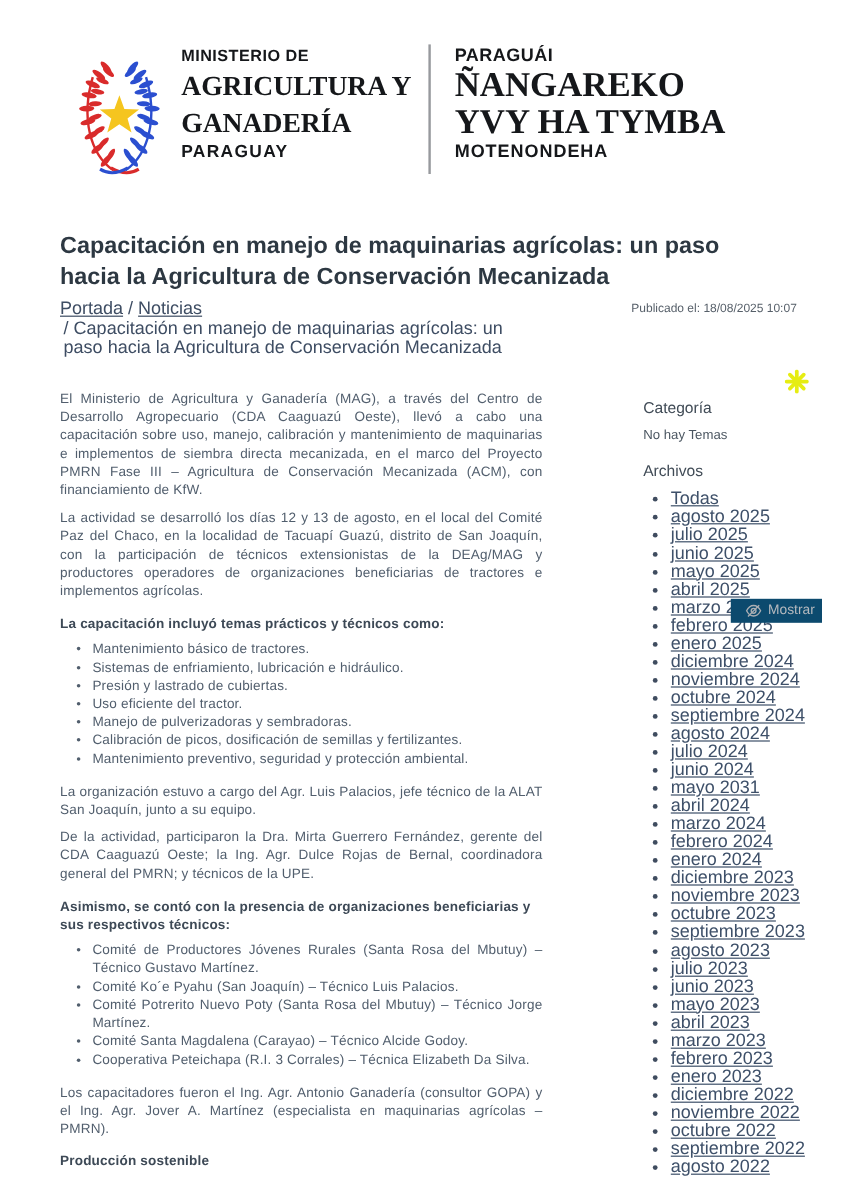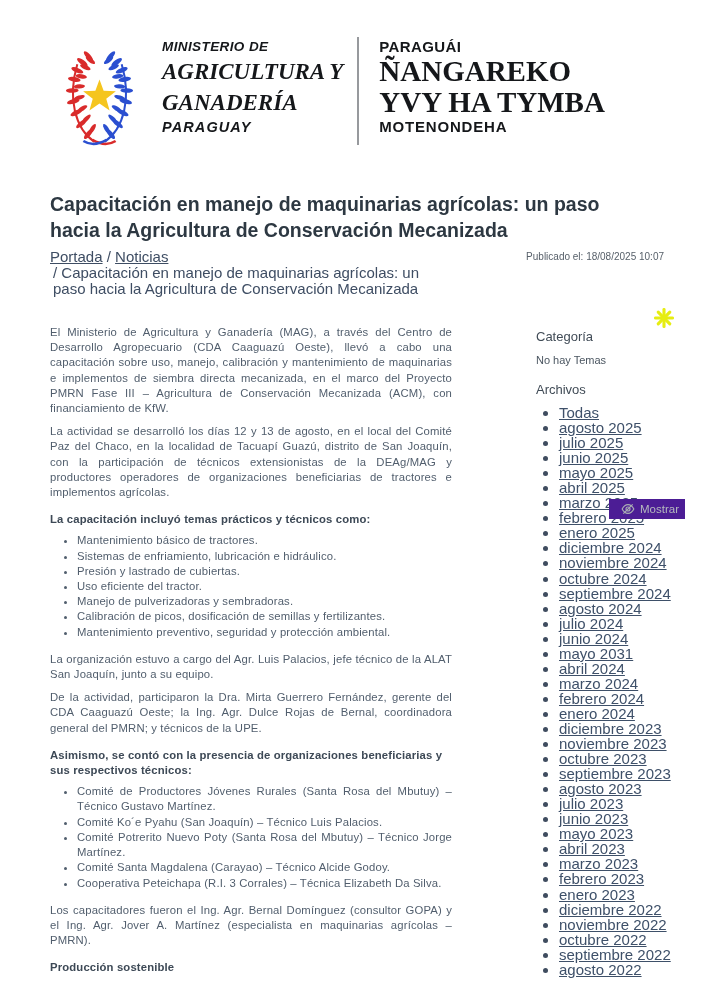--- a/index.html
+++ b/index.html
@@ -3,60 +3,60 @@
 <meta charset="utf-8">
 <style>
   html,body{margin:0;padding:0;background:#ffffff;}
   .page{position:relative;width:707px;height:1000px;background:#fff;overflow:hidden;
         font-family:"Liberation Sans",sans-serif;color:#4f5c6b;}
 
   
   header{display:flex;align-items:flex-start;padding:34px 0 0 57px;}
   .logo{flex:0 0 auto;}
   .brand{padding-top:4px;color:#15171a;}
-  .brand-left{margin-left:20px;font-style:italic;}
+  .brand-left{margin-left:9px;}
   .brand .small{font-weight:bold;font-size:13.5px;line-height:18px;letter-spacing:.4px;}
   .brand .small.bottom{font-size:14.5px;letter-spacing:1.1px;}
   .brand .serif{font-family:"Liberation Serif",serif;font-weight:bold;font-size:23px;line-height:31px;}
   .brand-right .small{font-size:15px;}
   .brand-right .small.bottom{font-size:15px;letter-spacing:.8px;}
   .brand-right .serif{font-size:29px;}
   .v-divider{width:2px;height:108px;background:#97999d;margin:3px 0 0 14px;}
   .brand-right{margin-left:20px;}
 
   
   h1{margin:40px 45px 0 50px;max-width:578px;font-size:19.5px;line-height:26px;
      font-weight:bold;color:#2d3842;}
   .meta-row{display:flex;justify-content:space-between;align-items:flex-start;margin:6px 43px 0 50px;}
   .breadcrumb{width:372px;font-size:15px;line-height:16px;color:#3e4d63;}
   .breadcrumb a{color:#3e4d63;text-decoration:underline;cursor:pointer;}
   .bc-current{margin-left:3px;}
   .published{font-size:10px;color:#565f69;padding-top:2px;white-space:nowrap;}
 
   
-  .content-row{display:flex;margin:28px 0 0 50px;}
+  .content-row{display:flex;margin:28px 0 0 50px;align-items:center;}
   article{width:402px;font-size:11.3px;line-height:15.2px;letter-spacing:.15px;
           text-align:justify;color:#515e6d;}
   article p{margin:0 0 8px;}
   article p.bold{font-weight:bold;color:#3d4956;margin:12px 0 6px;text-align:left;}
   article ul{margin:6px 0 12px;padding-left:27px;}
   article li{margin:0;}
 
   aside{margin-left:84px;width:170px;padding-top:4px;}
   aside .side-title{font-size:13px;color:#404b56;margin:0 0 10px;font-weight:400;}
   aside .side-title.archives{margin:16px 0 8px;}
   aside .cat-empty{font-size:11px;color:#4b5661;margin-bottom:16px;}
   aside ul{margin:0;padding-left:23px;font-size:15px;line-height:15.05px;color:#3f4c5f;}
   aside li{margin:0;}
   aside a{color:#3e5069;text-decoration:underline;cursor:pointer;}
 
   
   .asterisk{position:absolute;left:654px;top:308px;width:20px;height:20px;cursor:pointer;}
   .tooltip{position:absolute;left:609px;top:499px;display:flex;align-items:center;gap:5px;
-           background:#4c1d95;padding:3px 6px 3px 12px;color:#b5b9be;font-size:11.5px;z-index:5;}
+           background:#0c4a6e;padding:3px 6px 3px 12px;color:#b5b9be;font-size:11.5px;z-index:5;}
 </style>
 </head>
 <body>
 
 <div class="page">
 
   <header>
     <div class="logo">
       <svg width="85" height="113" viewBox="0 0 84 112" xmlns="http://www.w3.org/2000/svg">
         <path d="M37,107 C18,94 10,64 20,30" stroke="#d92b2b" stroke-width="2" fill="none"></path>
@@ -156,21 +156,21 @@
       <p>La organización estuvo a cargo del Agr. Luis Palacios, jefe técnico de la ALAT San Joaquín, junto a su equipo.</p>
       <p>De la actividad, participaron la Dra. Mirta Guerrero Fernández, gerente del CDA Caaguazú Oeste; la Ing. Agr. Dulce Rojas de Bernal, coordinadora general del PMRN; y técnicos de la UPE.</p>
       <p class="bold">Asimismo, se contó con la presencia de organizaciones beneficiarias y sus respectivos técnicos:</p>
       <ul>
           <li>Comité de Productores Jóvenes Rurales (Santa Rosa del Mbutuy) – Técnico Gustavo Martínez.</li>
           <li>Comité Ko´e Pyahu (San Joaquín) – Técnico Luis Palacios.</li>
           <li>Comité Potrerito Nuevo Poty (Santa Rosa del Mbutuy) – Técnico Jorge Martínez.</li>
           <li>Comité Santa Magdalena (Carayao) – Técnico Alcide Godoy.</li>
           <li>Cooperativa Peteichapa (R.I. 3 Corrales) – Técnica Elizabeth Da Silva.</li>
         </ul>
-      <p>Los capacitadores fueron el Ing. Agr. Bernal Domínguez (consultor GOPA) y el Ing. Agr. Jover A. Martínez (especialista en maquinarias agrícolas – PMRN).</p>
+      <p>Los capacitadores fueron el Ing. Agr. Antonio Ganadería (consultor GOPA) y el Ing. Agr. Jover A. Martínez (especialista en maquinarias agrícolas – PMRN).</p>
       <p class="bold">Producción sostenible</p>
     </article>
 
     <aside>
       <div class="side-title">Categoría</div>
       <div class="cat-empty">No hay Temas</div>
       <div class="side-title archives">Archivos</div>
       <ul>
           <li><a>Todas</a></li>
           <li><a>agosto 2025</a></li>

